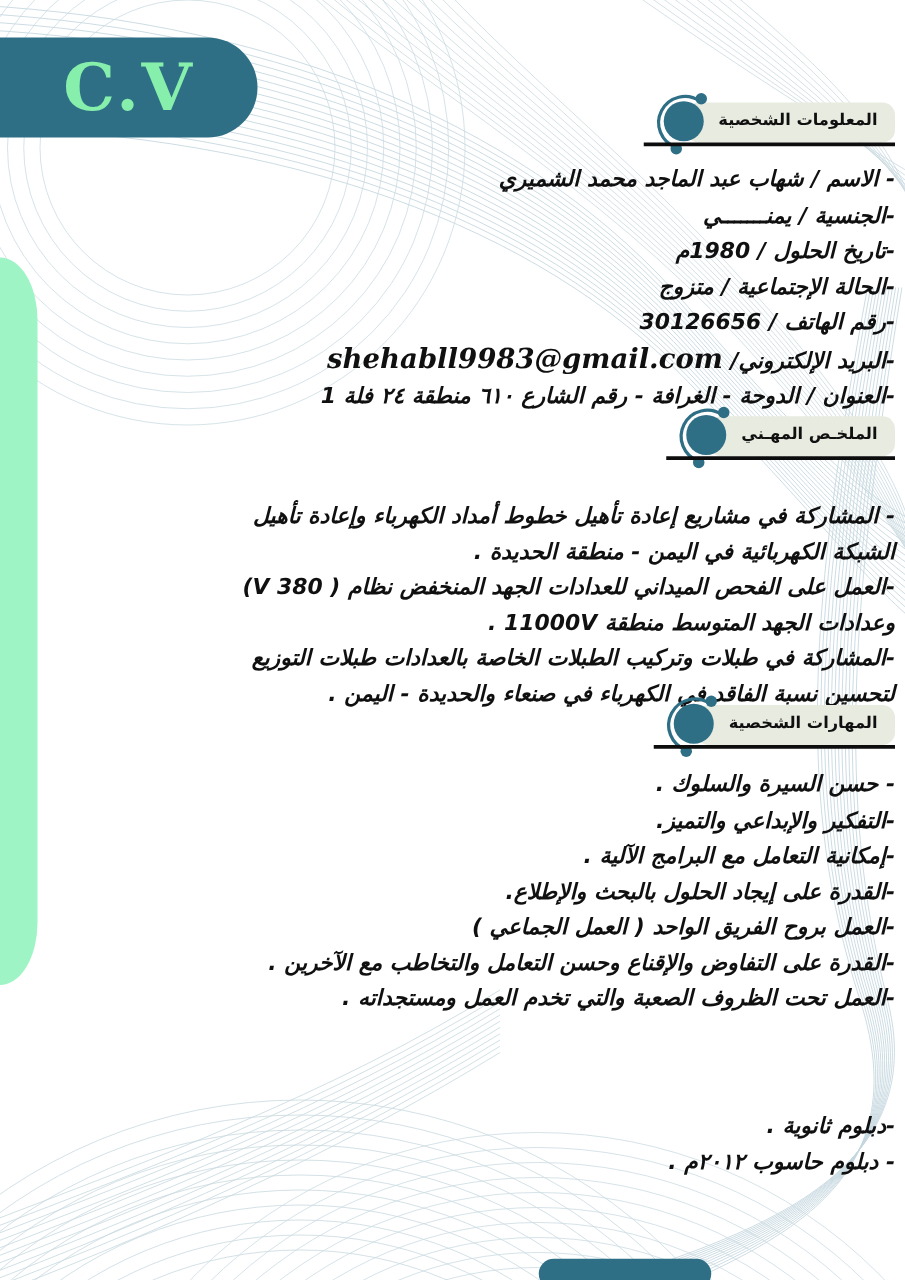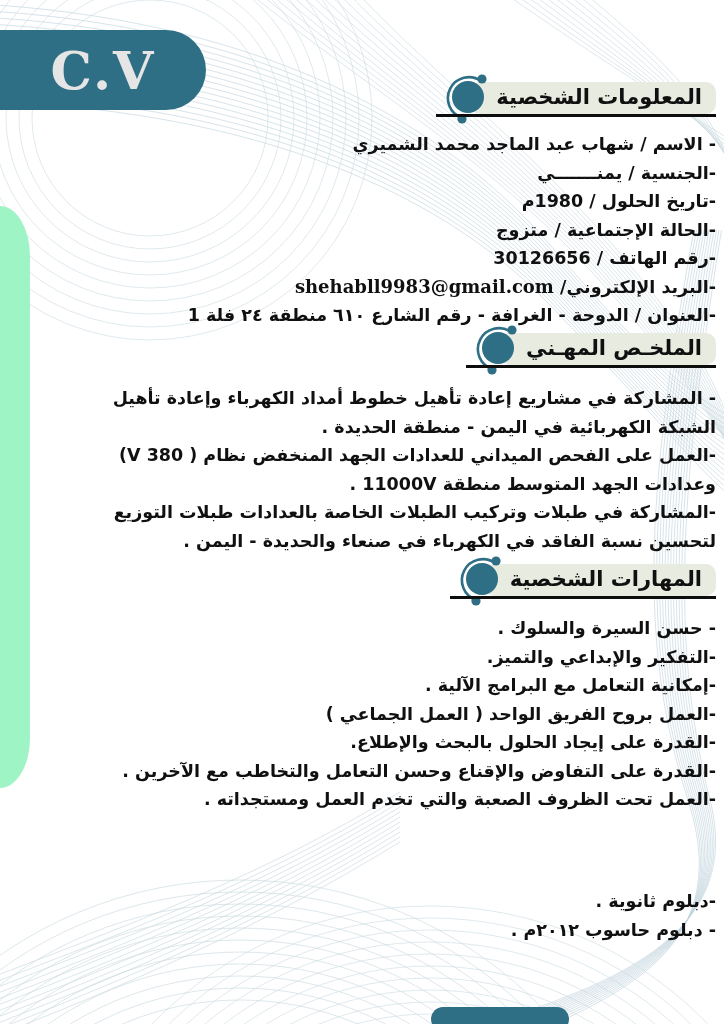--- a/index.html
+++ b/index.html
@@ -19,45 +19,45 @@
   }
 
   
   .cv-badge{
     position:absolute;left:0;top:30px;width:206px;height:80px;
     background:#2e6f85;border-radius:0 40px 40px 0;
     display:flex;align-items:center;justify-content:center;
   }
   .cv-badge span{
     font-family:"DejaVu Serif","Liberation Serif",serif;
-    font-weight:bold;font-size:52px;color:#e5e5e5;letter-spacing:2px;
+    font-weight:bold;font-size:52px;color:#86efac;letter-spacing:2px;
   }
 
   
   .sec{position:absolute;right:8px;direction:rtl;}
   .hdr{position:relative;display:inline-block;}
   .hpill{
     display:inline-block;background:#e8ebe0;border-radius:10px;
-    padding:2px 14px 4px 26px;font-size:21px;font-weight:bold;
+    padding:2px 14px 4px 26px;font-size:13px;font-weight:bold;
     white-space:nowrap;line-height:26px;
   }
   .hline{
     position:absolute;left:-34px;right:0;bottom:-3px;height:3px;
     background:#0d0d0d;
   }
   .hicon{position:absolute;left:-28px;top:-12px;width:50px;height:54px;}
 
   
   .txt{
     position:absolute;right:8px;width:694px;direction:rtl;text-align:right;
-    font-size:17.5px;font-weight:bold;line-height:28.5px;white-space:nowrap;
+    font-size:17.5px;font-weight:bold;line-height:28.5px;white-space:nowrap;font-style:italic;
   }
   .email{
     font-family:"DejaVu Serif","Liberation Serif",serif;
-    font-size:18px;font-weight:bold;
+    font-size:22px;font-weight:bold;
   }
 
   
   .bottom-tab{
     position:absolute;left:431px;top:1007px;width:138px;height:24px;
     background:#2e6f85;border-radius:12px;
   }
 </style>
 </head>
 <body>
@@ -197,21 +197,21 @@
           <circle cx="26" cy="27" r="16" fill="#2e6f85"></circle>
           <circle cx="40" cy="9" r="4.6" fill="#2e6f85"></circle>
           <circle cx="20" cy="49" r="4.6" fill="#2e6f85"></circle>
         </svg>
       </span>
       <span class="hpill">الملخـص المهـني</span>
       <span class="hline"></span>
     </div>
   </div>
 
-  <div class="txt" style="top:384px">
+  <div class="txt" style="top:399px">
     <div>- المشاركة في مشاريع إعادة تأهيل خطوط أمداد الكهرباء وإعادة تأهيل</div>
     <div>الشبكة الكهربائية في اليمن - منطقة الحديدة .</div>
     <div>-العمل على الفحص الميداني للعدادات الجهد المنخفض نظام ( 380 V)</div>
     <div>وعدادات الجهد المتوسط منطقة 11000V .</div>
     <div>-المشاركة في طبلات وتركيب الطبلات الخاصة بالعدادات طبلات التوزيع</div>
     <div>لتحسين نسبة الفاقد في الكهرباء في صنعاء والحديدة - اليمن .</div>
   </div>
 
   <div class="sec" style="top:564px">
     <div class="hdr">
@@ -225,22 +225,22 @@
       </span>
       <span class="hpill">المهارات الشخصية</span>
       <span class="hline"></span>
     </div>
   </div>
 
   <div class="txt" style="top:614px">
     <div>- حسن السيرة والسلوك .</div>
     <div>-التفكير والإبداعي والتميز.</div>
     <div>-إمكانية التعامل مع البرامج الآلية .</div>
+    <div>-القدرة على إيجاد الحلول بالبحث والإطلاع.</div>
     <div>-العمل بروح الفريق الواحد ( العمل الجماعي )</div>
-    <div>-القدرة على إيجاد الحلول بالبحث والإطلاع.</div>
     <div>-القدرة على التفاوض والإقناع وحسن التعامل والتخاطب مع الآخرين .</div>
     <div>-العمل تحت الظروف الصعبة والتي تخدم العمل ومستجداته .</div>
   </div>
 
 
   <div class="txt" style="top:887px">
     <div>-دبلوم ثانوية .</div>
     <div>- دبلوم حاسوب ٢٠١٢م .</div>
   </div>
 

